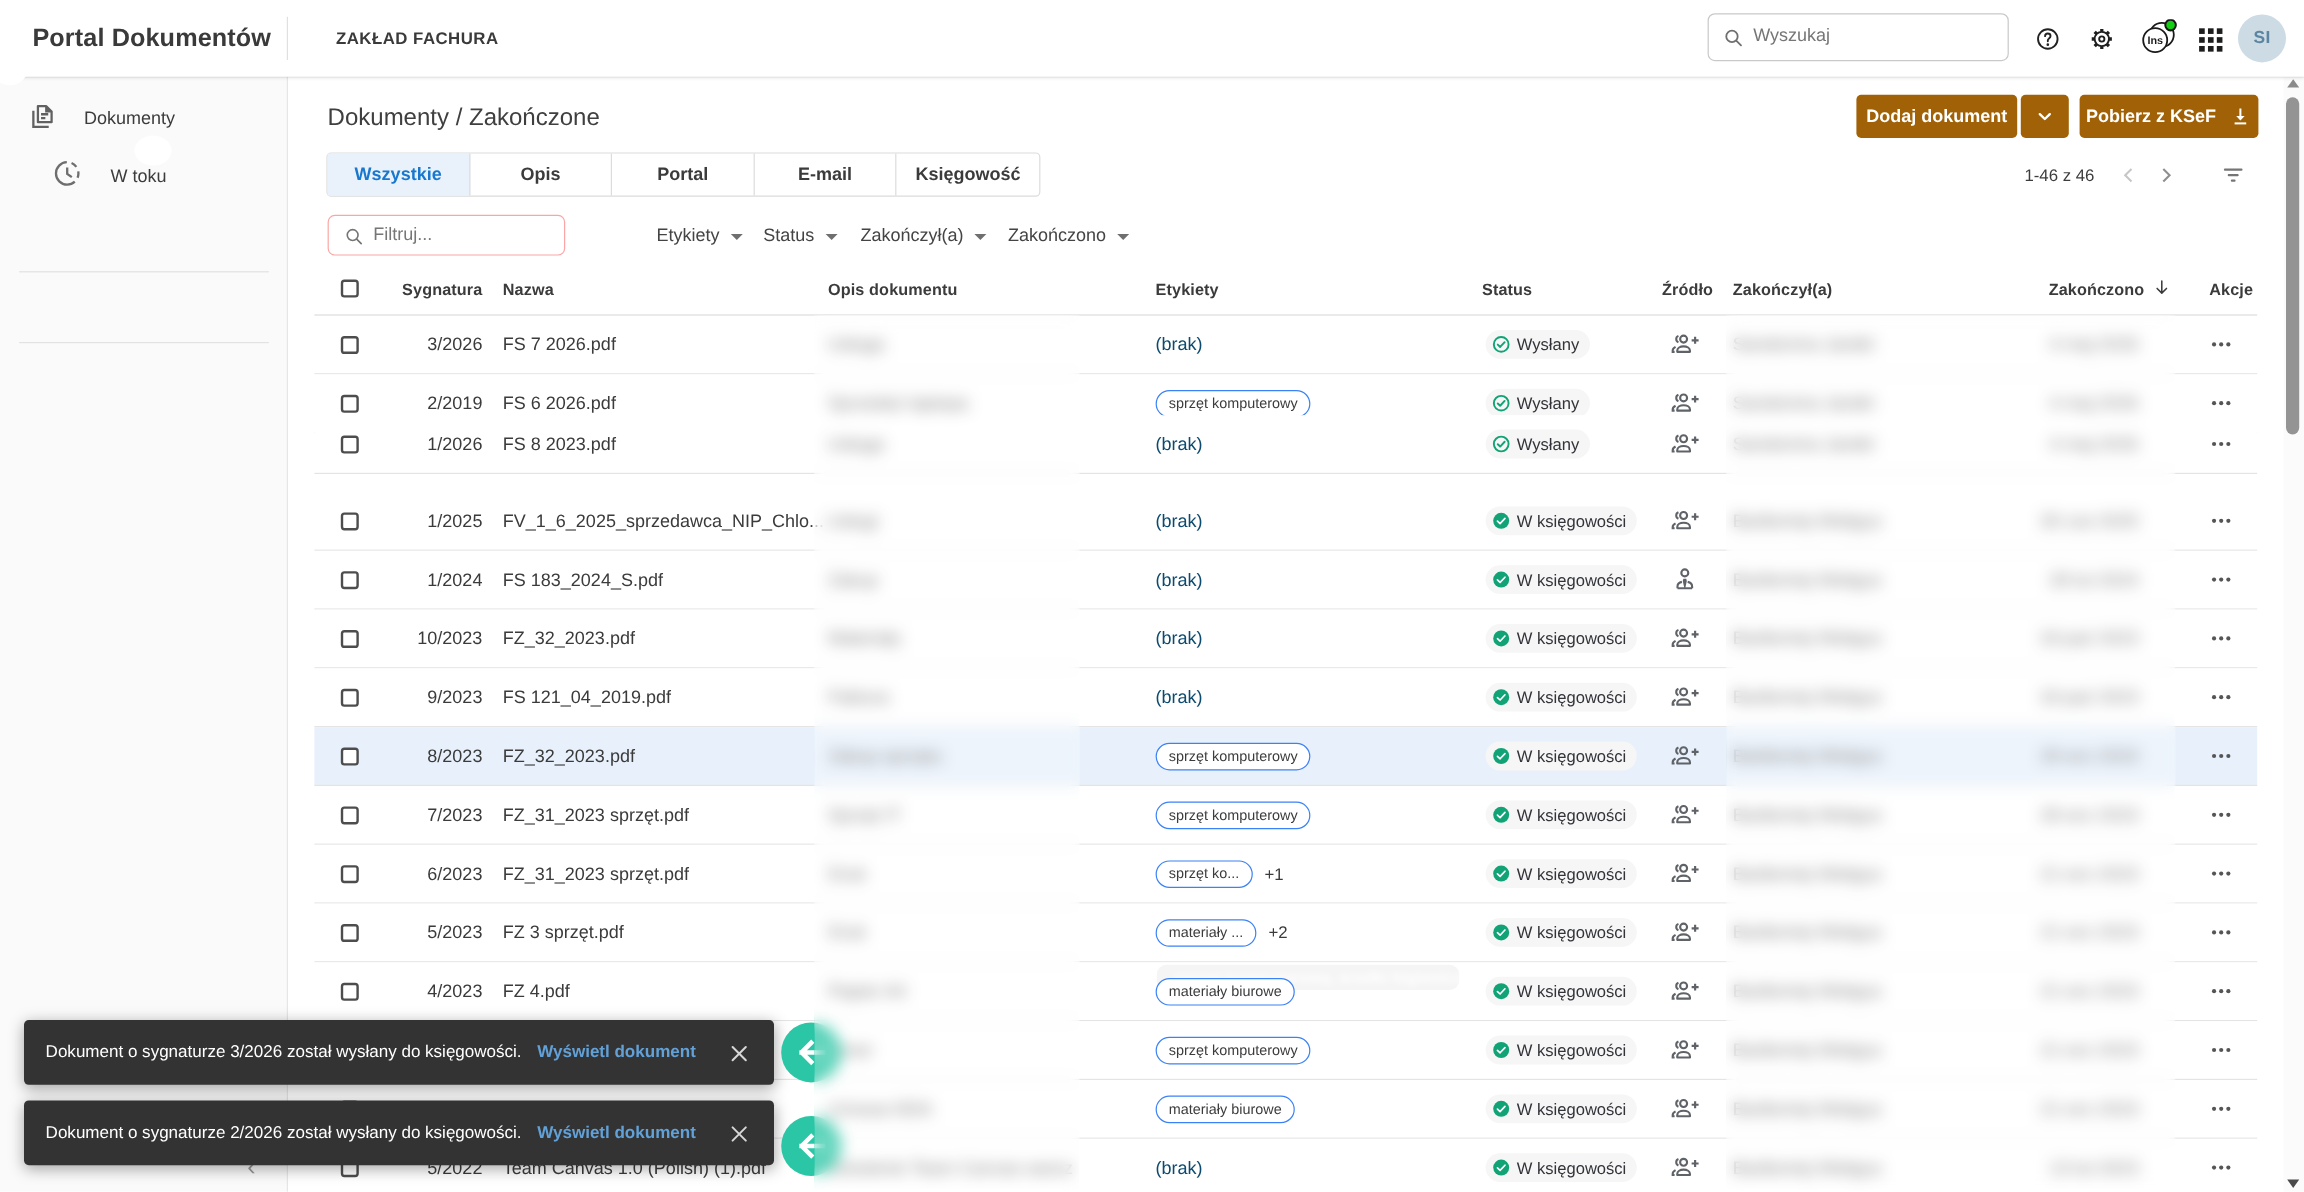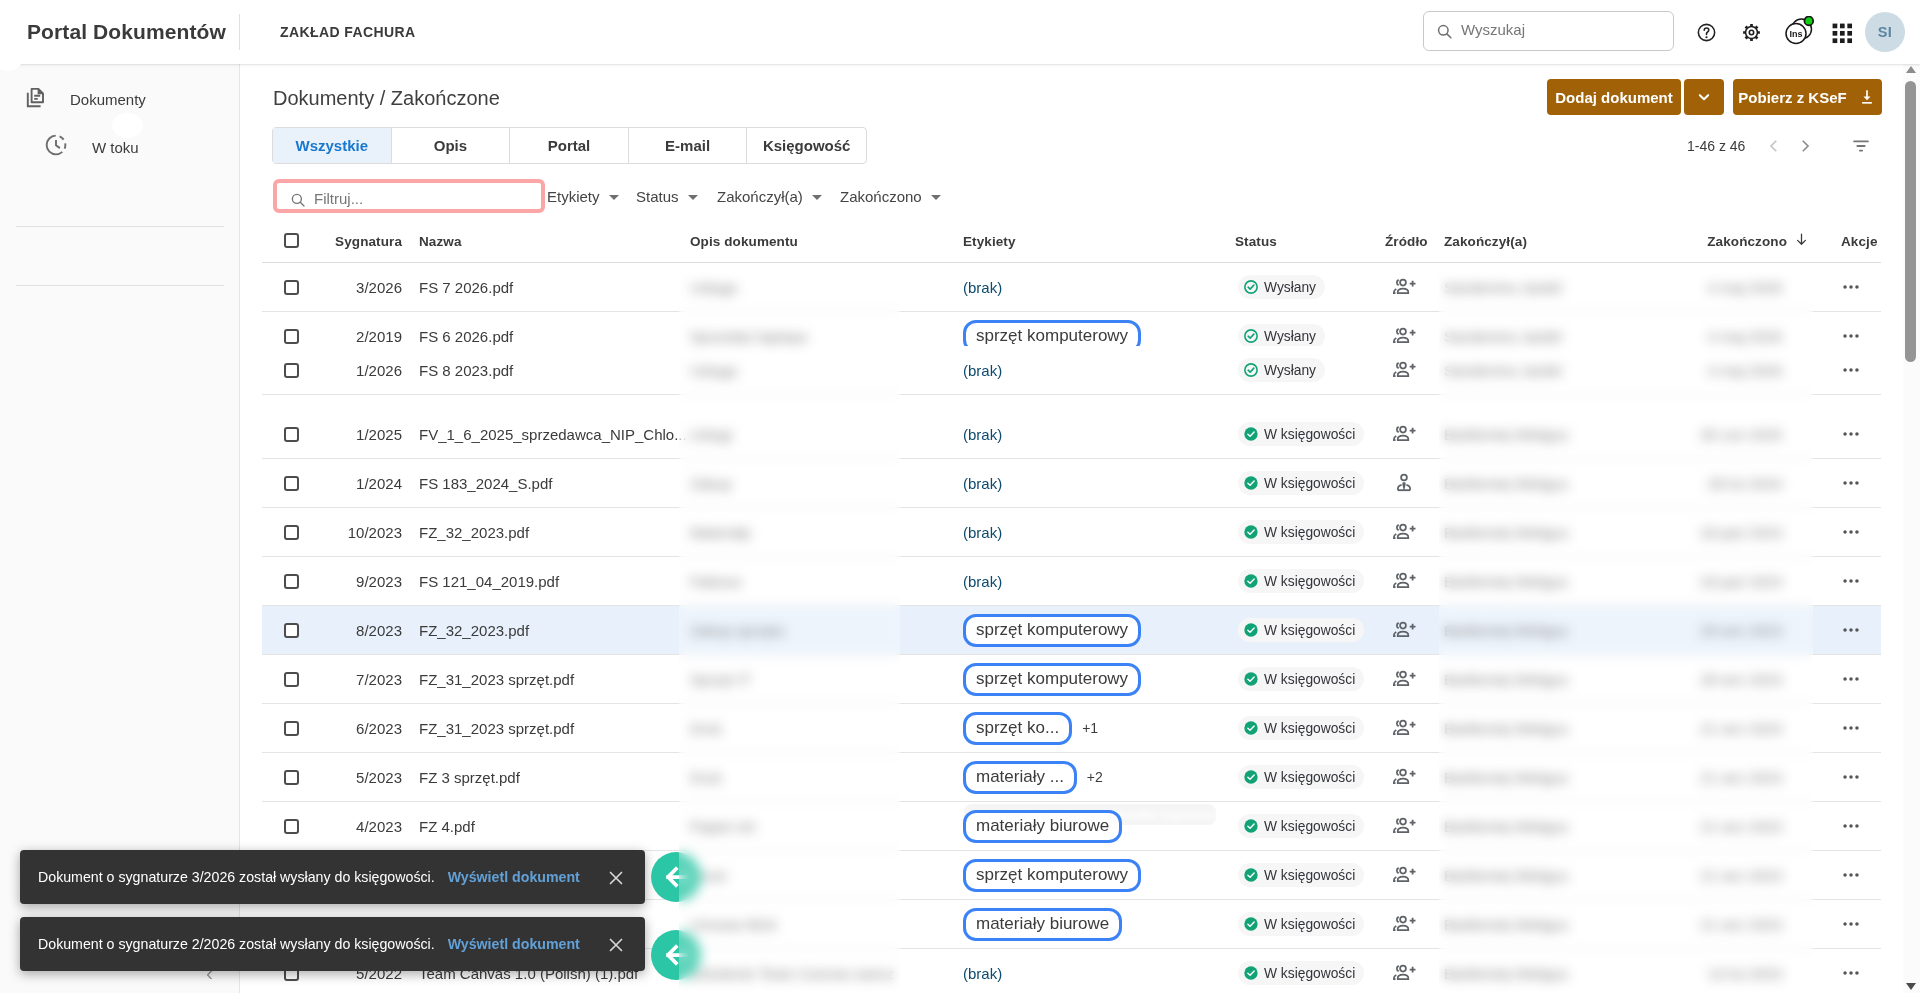--- a/index.html
+++ b/index.html
@@ -22,35 +22,35 @@
 .sel .lbl { color:#1276bd; }
 .sdiv { position:absolute; left:16px; width:208px; height:1px; background:#e2e2e2; }
 
 .title { position:absolute; left:273px; top:87px; font-size:20px; color:#3f3f3f; z-index:6; }
 .btn { position:absolute; top:79px; height:36px; background:#a16207; border-radius:4px; color:#fff; font-size:15px; font-weight:700; display:flex; align-items:center; justify-content:center; z-index:6; }
 .tabs { position:absolute; left:272px; top:127px; width:595px; height:37px; border:1px solid #dcdcdc; border-radius:4px; display:flex; z-index:6; background:#fff; }
 .tab { width:119px; height:100%; display:flex; align-items:center; justify-content:center; font-size:15px; font-weight:700; color:#3b3b3b; border-right:1px solid #dcdcdc; }
 .tab:last-child { border-right:none; }
 .tab.on { background:#e9f2fb; color:#1977cd; }
 .pgtext { position:absolute; top:138px; font-size:14px; color:#3c3c3c; z-index:6; }
-.finput { position:absolute; left:273px; top:179px; width:272px; height:34px; border:4px solid #fca5a5; border-radius:6px; background:#fff; z-index:6; }
+.finput { position:absolute; left:273px; top:179px; width:198px; height:34px; border:1px solid #fca5a5; border-radius:6px; background:#fff; z-index:6; }
 .finput span { position:absolute; left:37px; top:7px; font-size:15px; color:#767676; }
 .fsel { position:absolute; top:179px; height:34px; display:flex; align-items:center; gap:9px; font-size:15px; color:#444; z-index:6; }
 .tri { width:0; height:0; border-left:5px solid transparent; border-right:5px solid transparent; border-top:5.5px solid #6f6f6f; margin-top:2px; }
 
 .thead { position:absolute; left:262px; top:220px; width:1619px; height:43px; border-bottom:1px solid #dcdcdc; z-index:3; }
 .th { position:absolute; top:50%; transform:translateY(-50%); font-size:13.5px; font-weight:700; color:#3b3b3b; white-space:nowrap; letter-spacing:0.1px; }
 .row { position:absolute; left:262px; width:1619px; height:49px; border-bottom:1px solid #e4e4e4; background:#fff; z-index:2; }
 .row.hl { background:#e8f1fb; }
 .cell { position:absolute; top:0; height:100%; display:flex; align-items:center; font-size:15px; color:#3b3b3b; white-space:nowrap; }
 .cell.num { justify-content:flex-end; }
 .cell.opis { color:#5d5d5d; }
 .cb { width:15px; height:15px; border:2px solid #4d4d4d; border-radius:3px; background:#fff; }
 .brak { color:#0c4a6e; }
-.chip { display:inline-block; position:relative; z-index:2; border:3px solid #3b82f6; border-radius:13px; padding:3px 10px 4px; font-size:17px; color:#3c3c3c; background:#fff; }
+.chip { display:inline-block; position:relative; z-index:2; border:1px solid #3b82f6; border-radius:13px; padding:3px 10px 4px; font-size:12px; color:#3c3c3c; background:#fff; }
 .plus { margin-left:10px; font-size:14px; color:#3b3b3b; }
 .pill { display:flex; align-items:center; gap:5px; background:#f6f6f6; border-radius:13px; padding:4px 9px 4px 5px; font-size:13.8px; color:#33343a; }
 
 .blurA { position:absolute; left:679px; top:263px; width:221px; height:730px; backdrop-filter:blur(6px); background:rgba(255,255,255,0.22); z-index:50; }
 .blurB { position:absolute; left:1439px; top:263px; width:374px; height:730px; backdrop-filter:blur(6px); background:rgba(255,255,255,0.22); z-index:50; }
 .tooltip-art { position:absolute; left:702px; top:2px; width:252px; height:21px; background:#f5f5f5; border-radius:8px; z-index:1; overflow:hidden; display:flex; align-items:center; }
 .tooltip-art span { font-size:13.5px; color:rgba(255,255,255,0.95); filter:blur(2.5px); padding-left:14px; white-space:nowrap; font-weight:700; }
 
 .toast { position:absolute; left:20px; width:625px; height:54px; background:#333; border-radius:4px; box-shadow:0 3px 12px rgba(0,0,0,0.35); color:#fff; font-size:14.2px; display:flex; align-items:center; z-index:40; }
 .toast .msg { margin-left:18px; }

